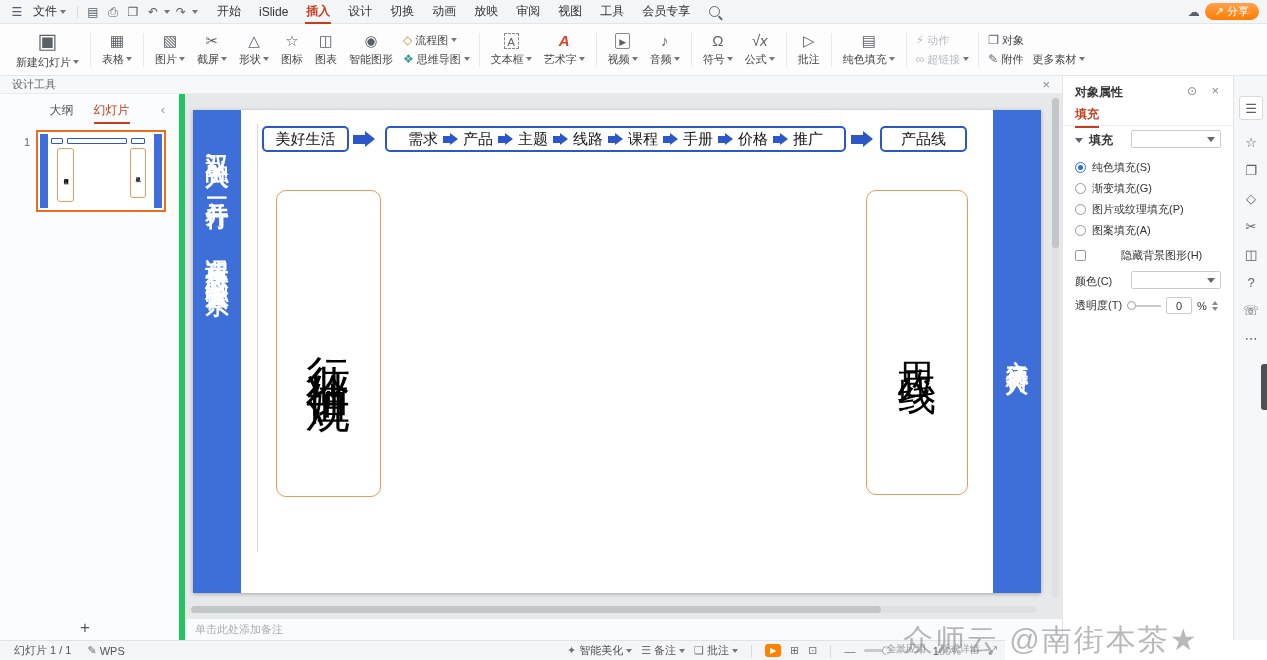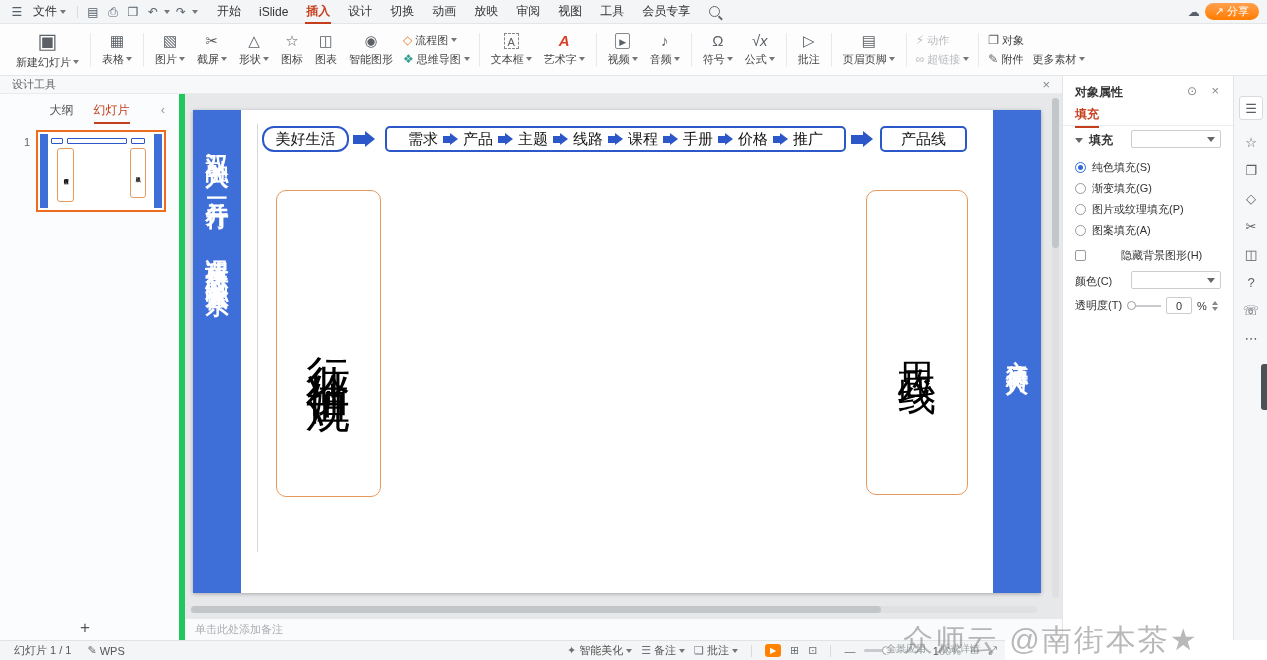--- a/index.html
+++ b/index.html
@@ -292,21 +292,21 @@
     <div class="ritem">
       <span class="ric">▷</span>
       <span class="rl">
           <span>批注</span>
         </span>
     </div>
     <span class="rsep"></span>
     <div class="ritem">
       <span class="ric">▤</span>
       <span class="rl">
-          <span>页眉页脚</span>
+          <span>纯色填充</span>
           <span class="caret"></span>
         </span>
     </div>
     <span class="rsep"></span>
     <div class="stack">
       <div class="srow disabled">
         <span class="ric">⚡</span>
         <span>动作</span>
       </div>
       <div class="srow disabled">
@@ -366,21 +366,21 @@
     <div class="slide">
       <div class="bluebar l">
         <span class="vtext barline">双融入、三并行</span>
         <span class="vtext barline">课程思政融入体系</span>
       </div>
       <div class="bluebar r">
         <span class="vtext rbarline">立德树人</span>
       </div>
       <div class="vline"></div>
 
-      <div class="fbox" style="left:69px; width:87px;border-radius:12px;">
+      <div class="fbox" style="left:69px; width:87px;">
         <span>美好生活</span>
       </div>
       <div class="bigarrow" style="left:160px;">
           <span class="b"></span>
           <span class="h"></span>
         </div>
       <div class="fbox long" style="left:192px; width:461px;">
         <span class="step">需求</span>
         <span class="arr">
             <span class="b"></span>

